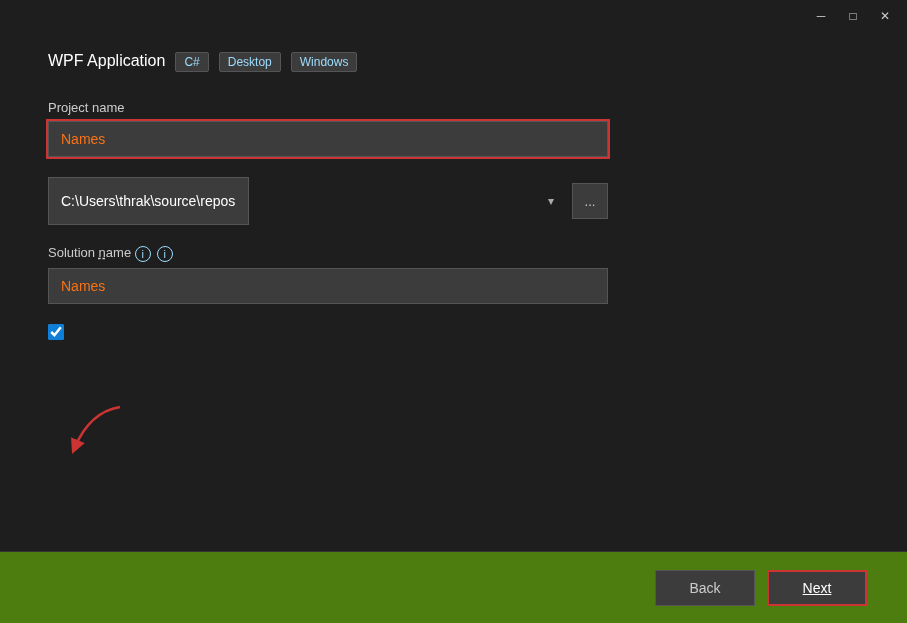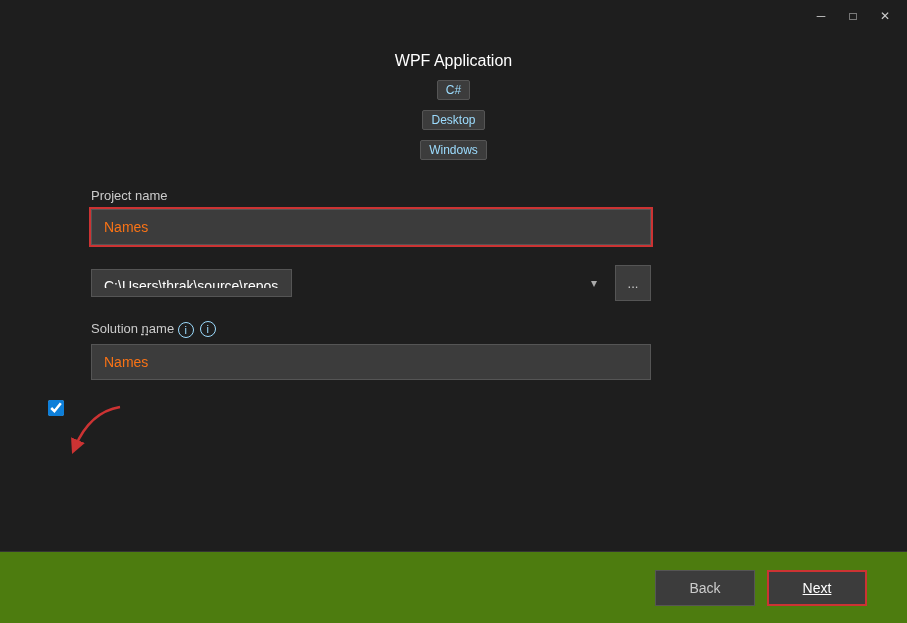--- a/index.html
+++ b/index.html
@@ -47,44 +47,41 @@
     .page-title {
       font-size: 32px;
       font-weight: 300;
       color: #ffffff;
       margin-bottom: 24px;
       letter-spacing: 0.5px;
     }
 
     .app-type-row {
       display: flex;
-      align-items: center;
       gap: 10px;
       margin-bottom: 28px;
-      flex-direction: column;
     }
 
     .app-type-label {
       font-size: 16px;
       color: #ffffff;
       font-weight: 400;
     }
 
     .tag {
       background: #3c3c3c;
       color: #9cdcfe;
       font-size: 12px;
       padding: 2px 8px;
       border-radius: 2px;
       border: 1px solid #555555;
     }
 
     .field-group {
       margin-bottom: 20px;
-      margin-left: 43px;
     }
 
     .field-label {
       font-size: 13px;
       color: #cccccc;
       margin-bottom: 6px;
       display: block;
     }
 
     .text-input {
@@ -106,21 +103,21 @@
       max-width: 560px;
     }
 
     .location-select {
       flex: 1;
       background: #3c3c3c;
       border: 1px solid #555555;
       color: #ffffff;
       font-size: 14px;
       padding: 8px 12px;
-      height: 28px;
+      height: 48px;
       appearance: none;
       -webkit-appearance: none;
       cursor: pointer;
       outline: none;
     }
 
     .select-wrapper {
       flex: 1;
       position: relative;
     }
@@ -144,21 +141,21 @@
       width: 36px;
       height: 36px;
       cursor: pointer;
       display: flex;
       align-items: center;
       justify-content: center;
     }
 
     .solution-label-row {
       display: flex;
-      align-items: flex-start;
+      align-items: flex-end;
       gap: 6px;
     }
 
     .info-icon {
       width: 16px;
       height: 16px;
       border-radius: 50%;
       border: 1px solid #9cdcfe;
       color: #9cdcfe;
       font-size: 11px;

